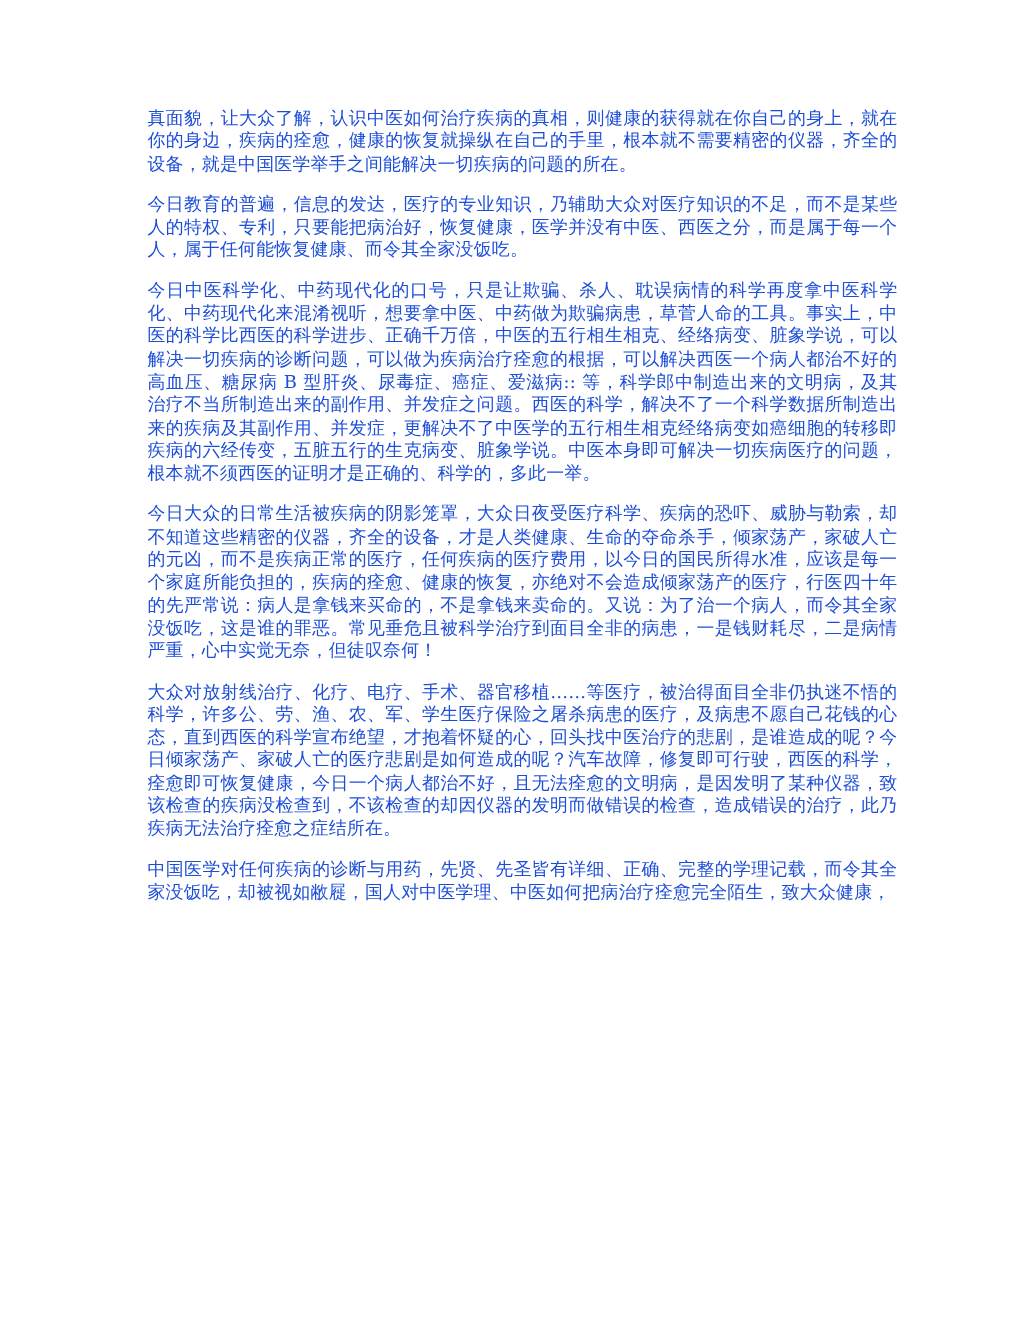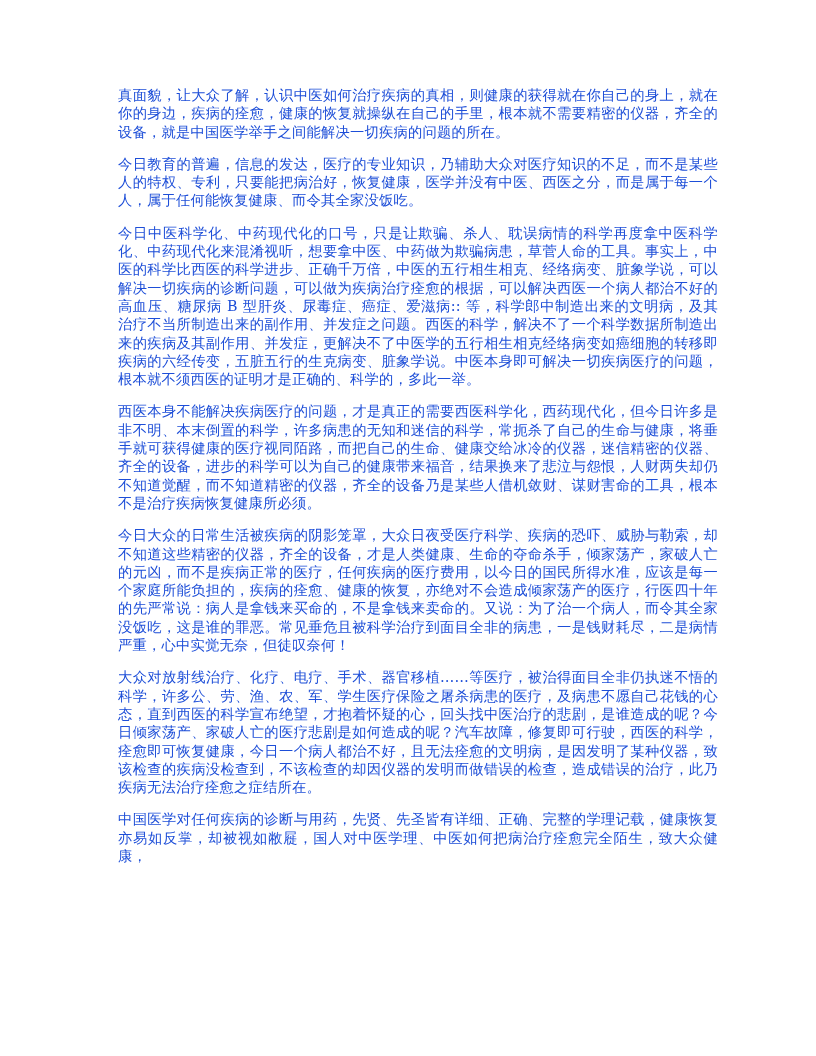--- a/index.html
+++ b/index.html
@@ -33,18 +33,17 @@
   }
 </style>
 </head>
 <body>
 
 <div class="page">
   <div class="content">
     <p>真面貌，让大众了解，认识中医如何治疗疾病的真相，则健康的获得就在你自己的身上，就在你的身边，疾病的痊愈，健康的恢复就操纵在自己的手里，根本就不需要精密的仪器，齐全的设备，就是中国医学举手之间能解决一切疾病的问题的所在。</p>
     <p>今日教育的普遍，信息的发达，医疗的专业知识，乃辅助大众对医疗知识的不足，而不是某些人的特权、专利，只要能把病治好，恢复健康，医学并没有中医、西医之分，而是属于每一个人，属于任何能恢复健康、而令其全家没饭吃。</p>
     <p>今日中医科学化、中药现代化的口号，只是让欺骗、杀人、耽误病情的科学再度拿中医科学化、中药现代化来混淆视听，想要拿中医、中药做为欺骗病患，草菅人命的工具。事实上，中医的科学比西医的科学进步、正确千万倍，中医的五行相生相克、经络病变、脏象学说，可以解决一切疾病的诊断问题，可以做为疾病治疗痊愈的根据，可以解决西医一个病人都治不好的高血压、糖尿病 B 型肝炎、尿毒症、癌症、爱滋病:: 等，科学郎中制造出来的文明病，及其治疗不当所制造出来的副作用、并发症之问题。西医的科学，解决不了一个科学数据所制造出来的疾病及其副作用、并发症，更解决不了中医学的五行相生相克经络病变如癌细胞的转移即疾病的六经传变，五脏五行的生克病变、脏象学说。中医本身即可解决一切疾病医疗的问题，根本就不须西医的证明才是正确的、科学的，多此一举。</p>
-    <p>西医本身不能解决疾病医疗的问题，才是真正的需要西医科学化，西药现代化，但今日许多是非不明、本末倒置的科学，许多病患的无知和迷信的科学，常扼杀了自己的生命与健康，将垂手就可获得健康的医疗视同陌路，而把自己的生命、健康交给冰冷的仪器，迷信精密的仪器、齐全的设备，进步的科学可以为自己的健康带来福音，结果换来了悲泣与怨恨，人财两失却仍不知道觉醒，而不知道精密的仪器，齐全的设备乃是某些人借机敛财、谋财害命的工具，根本不是治疗疾病恢复健康所必须。</p>
     <p>今日大众的日常生活被疾病的阴影笼罩，大众日夜受医疗科学、疾病的恐吓、威胁与勒索，却不知道这些精密的仪器，齐全的设备，才是人类健康、生命的夺命杀手，倾家荡产，家破人亡的元凶，而不是疾病正常的医疗，任何疾病的医疗费用，以今日的国民所得水准，应该是每一个家庭所能负担的，疾病的痊愈、健康的恢复，亦绝对不会造成倾家荡产的医疗，行医四十年的先严常说：病人是拿钱来买命的，不是拿钱来卖命的。又说：为了治一个病人，而令其全家没饭吃，这是谁的罪恶。常见垂危且被科学治疗到面目全非的病患，一是钱财耗尽，二是病情严重，心中实觉无奈，但徒叹奈何！</p>
     <p>大众对放射线治疗、化疗、电疗、手术、器官移植……等医疗，被治得面目全非仍执迷不悟的科学，许多公、劳、渔、农、军、学生医疗保险之屠杀病患的医疗，及病患不愿自己花钱的心态，直到西医的科学宣布绝望，才抱着怀疑的心，回头找中医治疗的悲剧，是谁造成的呢？今日倾家荡产、家破人亡的医疗悲剧是如何造成的呢？汽车故障，修复即可行驶，西医的科学，痊愈即可恢复健康，今日一个病人都治不好，且无法痊愈的文明病，是因发明了某种仪器，致该检查的疾病没检查到，不该检查的却因仪器的发明而做错误的检查，造成错误的治疗，此乃疾病无法治疗痊愈之症结所在。</p>
-    <p>中国医学对任何疾病的诊断与用药，先贤、先圣皆有详细、正确、完整的学理记载，健康恢复亦易如反掌，却被视如敝屣，国人对中医学理、中医如何把病治疗痊愈完全陌生，致大众健康，</p>
+    <p>中国医学对任何疾病的诊断与用药，先贤、先圣皆有详细、正确、完整的学理记载，而令其全家没饭吃，却被视如敝屣，国人对中医学理、中医如何把病治疗痊愈完全陌生，致大众健康，</p>
   </div>
 </div>
 
 </body></html>

